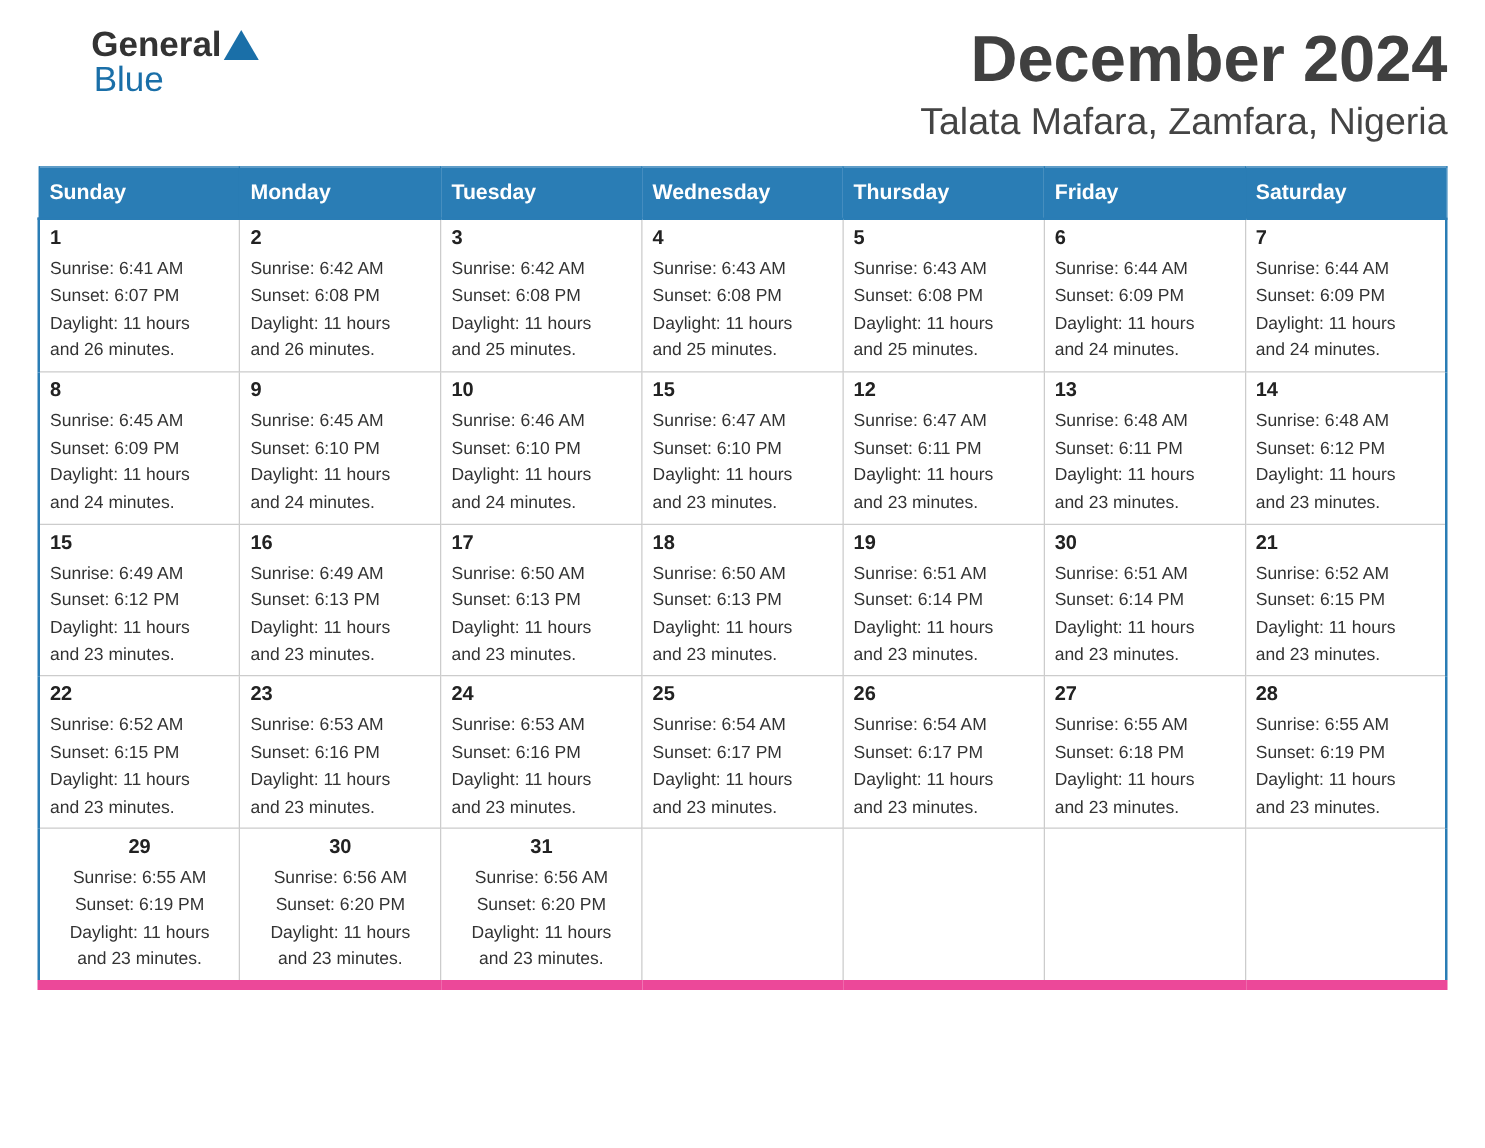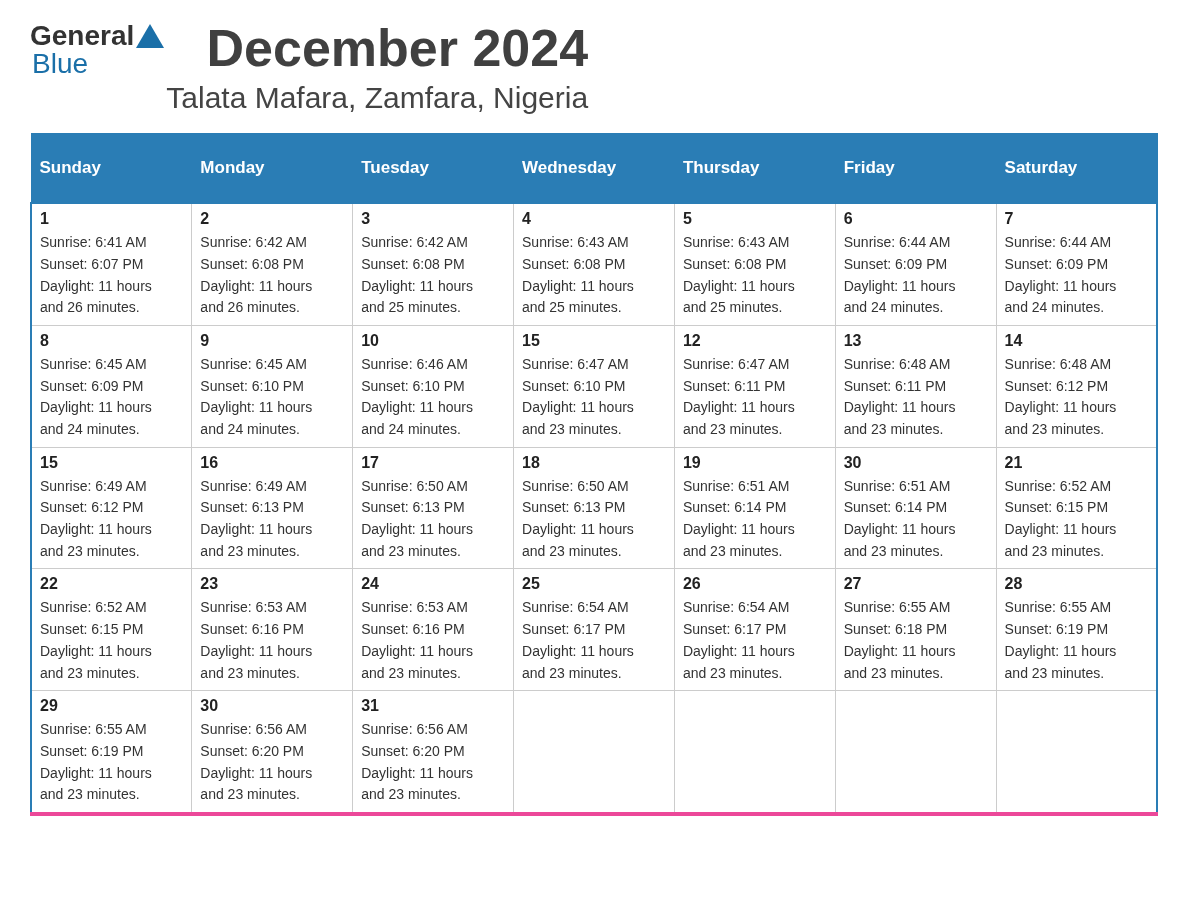--- a/index.html
+++ b/index.html
@@ -5,23 +5,24 @@
     * { margin: 0; padding: 0; box-sizing: border-box; }
     body {
       font-family: Arial, sans-serif;
       background: #fff;
       width: 1188px;
       min-height: 918px;
       padding: 20px 30px 30px 30px;
     }
     .header {
       display: flex;
-      justify-content: flex-start;
+      justify-content: space-between;
       align-items: flex-start;
       margin-bottom: 18px;
+      margin-left: 43px;
     }
     .logo {
       display: flex;
       flex-direction: column;
       align-items: flex-start;
     }
     .logo-text {
       font-size: 28px;
       font-weight: bold;
       color: #333;
@@ -61,21 +62,21 @@
     .calendar-table {
       width: 100%;
       border-collapse: collapse;
       table-layout: fixed;
     }
     .calendar-table th {
       background-color: #2a7db5;
       color: #fff;
       font-size: 17px;
       font-weight: bold;
-      padding: 24px 8px;
+      padding: 10px 8px;
       text-align: left;
       border: 1px solid #2a7db5;
     }
     .calendar-table td {
       border: 1px solid #ccc;
       vertical-align: top;
       padding: 6px 8px;
       font-size: 13px;
       color: #333;
       height: 110px;
@@ -104,21 +105,22 @@
     tbody tr:first-child td {
       border-top: 2px solid #2a7db5;
     }
     tbody tr td {
       border-top: 2px solid #2a7db5;
     }
     tbody tr td {
       border-bottom: 1px solid #ccc;
     }
     tbody tr:last-child td {
-      border-bottom: 4px solid #ec4899;
+      border-bottom: 8px solid #ec4899;
+      text-align: center;
     }
   </style>
 </head>
 <body>
 
 <div class="header">
   <div class="logo">
     <div class="logo-text">
       <span class="logo-general">General</span>
       <span class="logo-triangle"></span>

